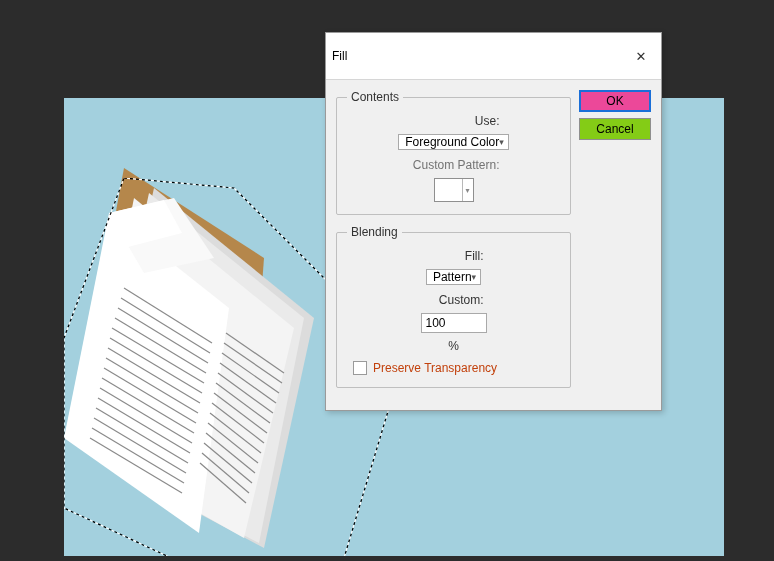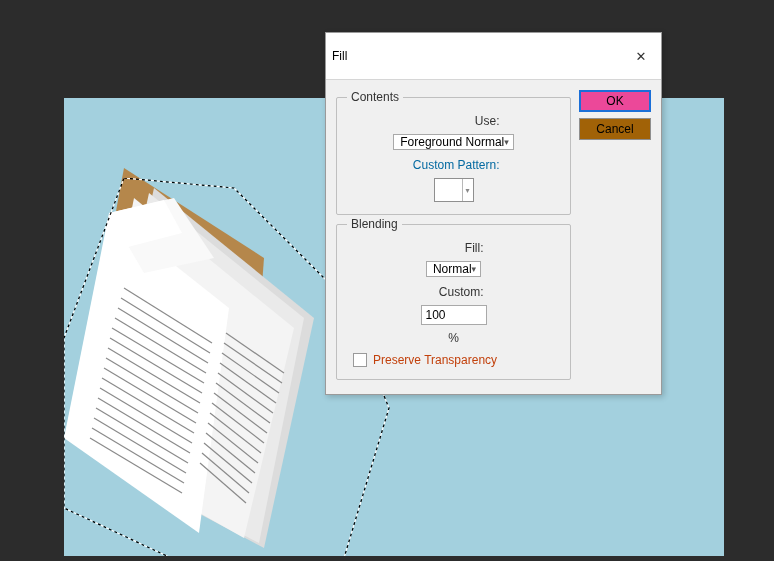--- a/index.html
+++ b/index.html
@@ -77,21 +77,21 @@
     display: flex;
     padding: 10px 10px 12px 10px;
     gap: 8px;
   }
   .left-col { flex: 1; }
   .right-col { width: 72px; display: flex; flex-direction: column; gap: 6px; }
 
   fieldset {
     border: 1px solid #bfbfbf;
     border-radius: 2px;
-    margin: 0 0 2px 0;
+    margin: 0 0 10px 0;
     padding: 10px 10px 12px 10px;
   }
   legend {
     font-size: 12px;
     color: #333;
     padding: 0 4px;
   }
   .row {
     display: flex;
     align-items: center;
@@ -99,21 +99,21 @@
     margin-bottom: 8px;
     flex-direction: column;
   }
   .row:last-child { margin-bottom: 0; }
   .lbl {
     width: 92px;
     text-align: right;
     color: #333;
     font-size: 12px;
   }
-  .lbl.disabled { color: #0369a1; }
+  .lbl.disabled { color: #737373; }
   .select {
     flex: 1;
     height: 20px;
     border: 1px solid #a9a9a9;
     background: #ffffff;
     display: flex;
     align-items: center;
     justify-content: space-between;
     padding: 0 4px 0 6px;
     font-size: 12px;
@@ -162,21 +162,21 @@
     width: 12px;
     height: 12px;
     border: 1px solid #9a9a9a;
     background: #fff;
   }
   .check-label { color: #c2410c; font-size: 12px; }
 
   .btn {
     height: 20px;
     border: 1px solid #8f8f8f;
-    background: #a16207;
+    background: #84cc16;
     display: flex;
     align-items: center;
     justify-content: center;
     font-size: 12px;
     color: #000;
   }
   .btn.primary {
     border: 1px solid #1a6fd8;
     outline: 1px solid #1a6fd8;
     outline-offset: -2px;
@@ -254,41 +254,41 @@
 
   <div class="dialog-body">
     <div class="left-col">
 
       <fieldset>
         <legend>Contents</legend>
 
         <div class="row">
           <span class="lbl">Use:</span>
           <div class="select">
-            <span>Foreground Normal</span>
+            <span>Foreground Color</span>
             <span class="chev">▾</span>
           </div>
         </div>
 
         <div class="row">
           <span class="lbl disabled">Custom Pattern:</span>
           <div class="pattern-box">
             <div class="swatch"></div>
             <div class="drop">▾</div>
           </div>
         </div>
       </fieldset>
 
       <fieldset>
         <legend>Blending</legend>
 
         <div class="row">
           <span class="lbl" style="width:60px">Fill:</span>
           <div class="select">
-            <span>Normal</span>
+            <span>Pattern</span>
             <span class="chev">▾</span>
           </div>
         </div>
 
         <div class="row">
           <span class="lbl" style="width:60px">Custom:</span>
           <div class="text-input">
             <span>100</span>
           </div>
           <span class="pct">%</span>

